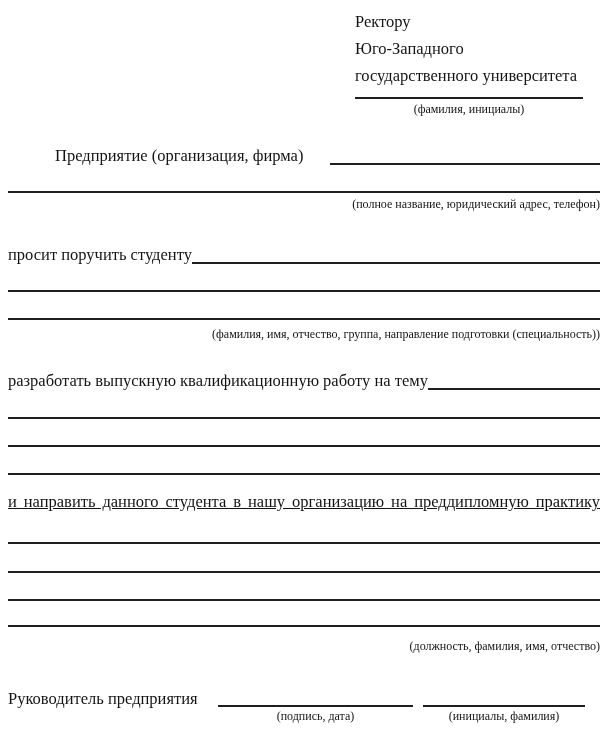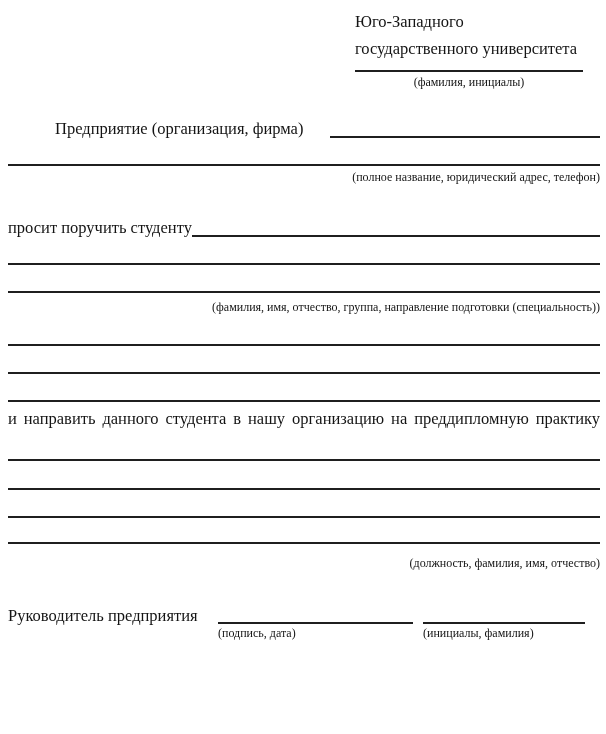--- a/index.html
+++ b/index.html
@@ -50,21 +50,22 @@
   .ruled.h28 { height: 28px; }
   .ruled.h26 { height: 26px; }
 
   .cap-center { text-align: right; padding-top: 4px; height: 22px; }
 
   .just {
     text-align: justify;
     text-align-last: justify;
     height: 27px;
     line-height: 27px;
-    margin-top: 3px;
+    margin-top: 13px;
+    text-decoration: underline;
   }
 
   .mt23 { margin-top: 23px; gap: 27px; }
   .mt11 { margin-top: 23px; }
   .mt19 { margin-top: 19px; }
   .mt3  { margin-top: 3px; }
   .mt8  { margin-top: 8px; }
 
   
   .footer {
@@ -72,30 +73,31 @@
     align-items: flex-start;
     margin-top: 32px;
   }
   .footer-label {
     width: 210px;
     line-height: 20px;
     white-space: nowrap;
   }
   .sig-block { display: flex; flex-direction: column; }
   .sig-block .sig-line { height: 18px; border-bottom: 2px solid #1f1f1f; }
-  .sig-block .caption { padding-top: 2px; }
+  .sig-block .caption { text-align: center; padding-top: 2px; }
   .sig-w1 { width: 195px; margin-right: 10px; }
   .sig-w2 { width: 162px; }
 </style>
 </head>
 <body>
 
 <div class="page">
 
   <div class="addr">
+    <div>Ректору</div>
     <div>Юго-Западного</div>
     <div>государственного университета</div>
     <div class="addr-underline"></div>
     <div class="caption addr-caption">(фамилия, инициалы)</div>
   </div>
 
   <div class="para mt23">
     <span class="label label-ind">Предприятие (организация, фирма)</span>
     <span class="fill"></span>
   </div>
@@ -103,20 +105,24 @@
   <div class="caption cap-center">(полное название, юридический адрес, телефон)</div>
 
   <div class="para mt11">
     <span class="label">просит поручить студенту</span>
     <span class="fill"></span>
   </div>
   <div class="ruled"></div>
   <div class="ruled h28"></div>
   <div class="caption cap-center mt3">(фамилия, имя, отчество, группа, направление подготовки (специальность))</div>
 
+  <div class="para mt19">
+    <span class="label">разработать выпускную квалификационную работу на тему</span>
+    <span class="fill"></span>
+  </div>
   <div class="ruled h28"></div>
   <div class="ruled h28"></div>
   <div class="ruled h28"></div>
 
   <div class="just">и направить данного студента в нашу организацию на преддипломную практику</div>
 
   <div class="para mt3">
     <span class="fill"></span>
   </div>
   <div class="ruled h28"></div>

